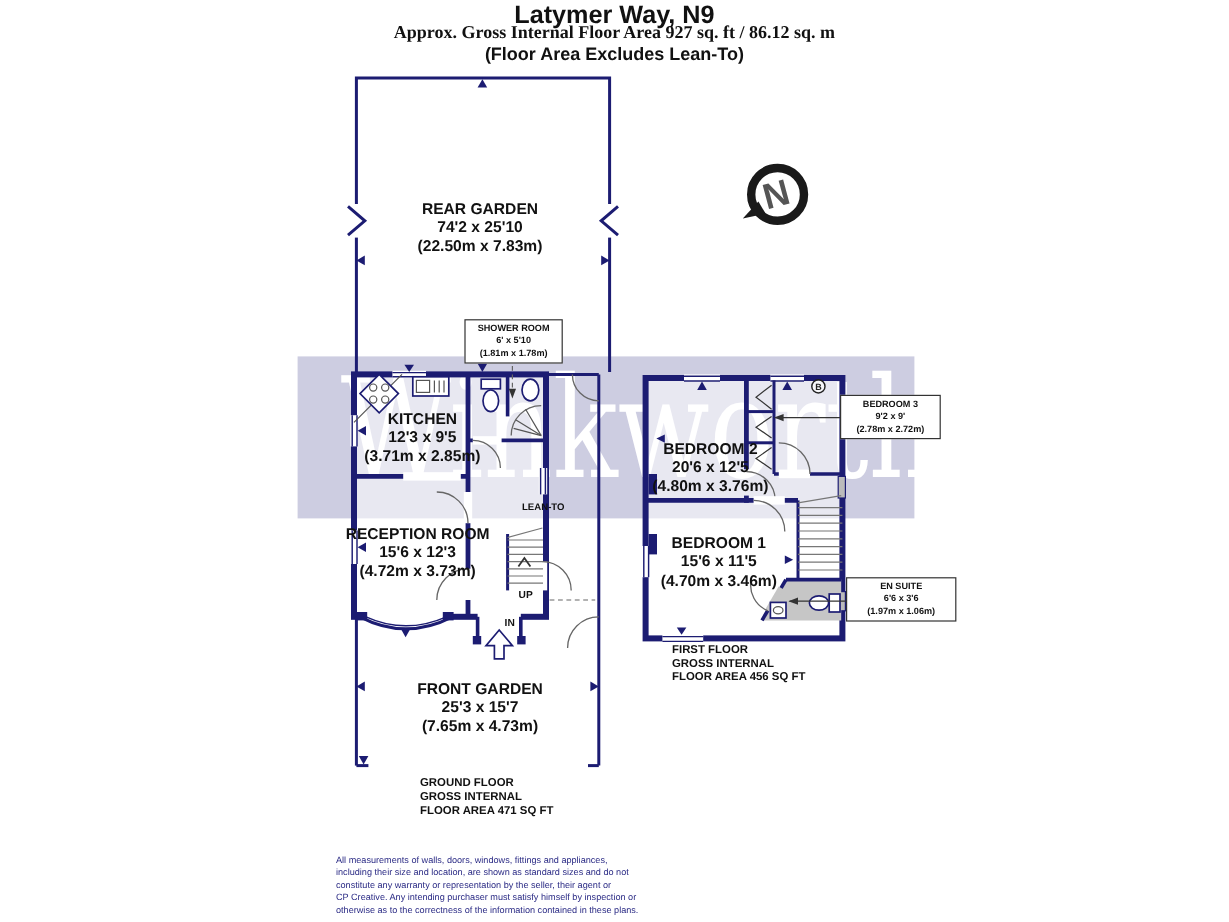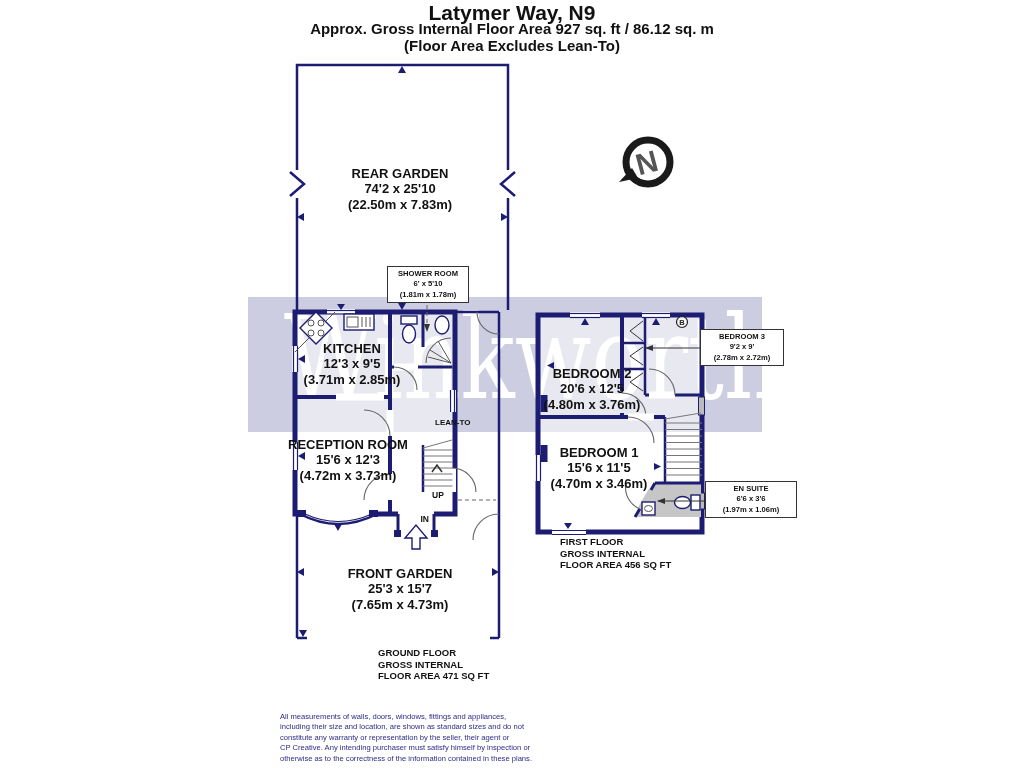--- a/index.html
+++ b/index.html
@@ -2,21 +2,21 @@
 <html><head>
 <meta charset="utf-8">
 <style>
   html,body{margin:0;padding:0;}
   body{width:1024px;height:768px;position:relative;background:#ffffff;
        font-family:"Liberation Sans",sans-serif;overflow:hidden;}
   .abs{position:absolute;}
   
   .hdr{left:0;width:1024px;text-align:center;color:#111;font-weight:bold;}
   #title{top:1px;font-size:21px;}
-  #subtitle{top:20px;font-size:15px;}
+  #subtitle{top:20px;font-size:15px;font-family:Liberation Serif, serif;}
   #hdrnote{top:37px;font-size:15px;}
   
   #wmband{left:248px;top:297px;width:514px;height:135px;background:#cdcde1;z-index:1;}
   #wmtext{left:248px;top:283px;width:514px;height:160px;z-index:2;color:#ffffff;
           font-family:"DejaVu Serif",serif;font-size:104px;text-align:center;
           transform:scale(0.86,1.12);transform-origin:center center;line-height:150px;}
   svg.plan{position:absolute;z-index:3;}
   .roomfill{fill:rgba(255,255,255,0.55);stroke:#1c1c72;stroke-width:5;}
   .thin{stroke:#1c1c72;stroke-width:2.5;fill:none;}
   .w4{stroke:#1c1c72;stroke-width:4;fill:none;}
@@ -320,21 +320,21 @@
 <div class="tiny" style="left:435px;top:418px;width:48px;font-size:8px;text-align:left;">LEAN-TO</div>
 <div class="tiny" style="left:425px;top:490px;width:26px;">UP</div>
 <div class="tiny" style="left:405px;top:514px;width:24px;text-align:right;">IN</div>
 
 <div class="rlabel" style="left:325px;top:566px;width:150px;">
   <span>FRONT GARDEN</span>
   <span>25'3 x 15'7</span>
   <span>(7.65m x 4.73m)</span>
 </div>
 
-<div class="caption" style="left:350px;top:647px;width:175px;margin-left:28px;">
+<div class="caption" style="left:350px;top:647px;width:175px;">
   <span>GROUND FLOOR</span>
   <span>GROSS INTERNAL</span>
   <span>FLOOR AREA 471 SQ FT</span>
 </div>
 
 <div class="rlabel" style="left:536px;top:342px;width:112px;margin-top:24px;">
   <span>BEDROOM 2</span>
   <span>20'6 x 12'5</span>
   <span>(4.80m x 3.76m)</span>
 </div>

